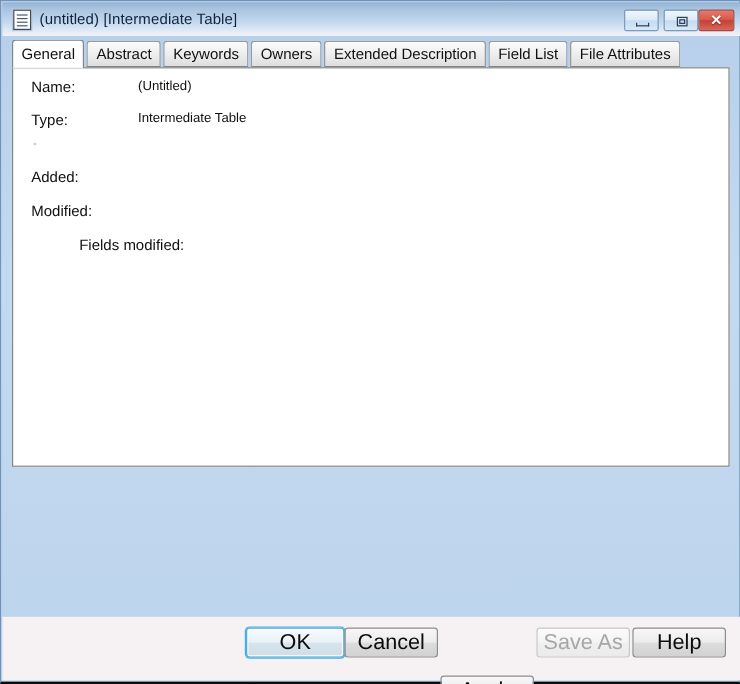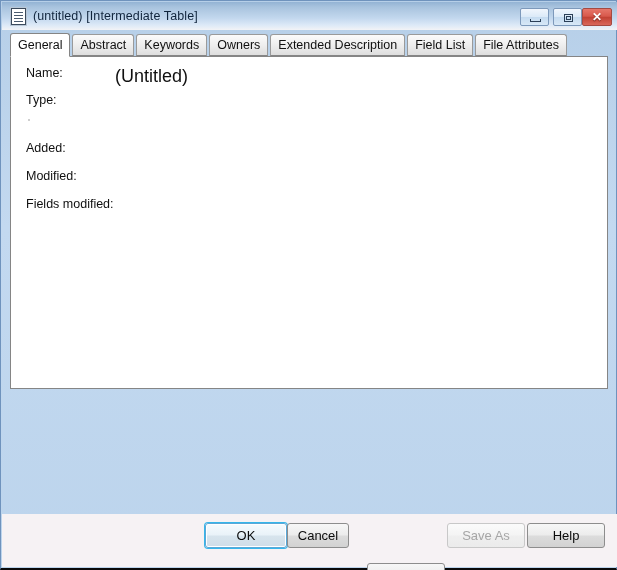--- a/index.html
+++ b/index.html
@@ -176,29 +176,29 @@
   .flabel {
     position: absolute;
     left: 15px;
     font-size: 12.5px;
     color: #101010;
     white-space: nowrap;
   }
   .fvalue {
     position: absolute;
     left: 104px;
-    font-size: 18px;
+    font-size: 11px;
     color: #101010;
     white-space: nowrap;
   }
   .r-name     { top: 9px; }
   .r-type     { top: 36px; }
   .r-added    { top: 84px; }
   .r-modified { top: 112px; text-align: right; }
-  .r-fields   { top: 140px; }
+  .r-fields   { top: 140px; margin-left: 40px; }
 
   .speck {
     position: absolute;
     left: 17px;
     top: 62px;
     width: 2px;
     height: 2px;
     background: #cfcfcf;
   }
 
@@ -209,38 +209,38 @@
     width: 615px;
     height: 53px;
     background: #f6f2f4;
   }
   .btn {
     position: absolute;
     top: 9px;
     width: 79px;
     height: 25px;
     box-sizing: border-box;
-    font-size: 13px;
+    font-size: 18px;
     color: #0b0b0b;
     font-family: "Liberation Sans", sans-serif;
     text-align: center;
     line-height: 23px;
     background: linear-gradient(to bottom, #f7f7f7 0%, #ececec 48%, #dcdcdc 52%, #d2d2d2 100%);
     border: 1px solid #8d8d8d;
     border-radius: 3px;
     cursor: default;
   }
   .btn-ok {
     left: 203px;
     width: 82px;
     border: 1px solid #5aa8d8;
     box-shadow: 0 0 0 1px #36b6ea, inset 0 0 0 1px #ffffff;
     background: linear-gradient(to bottom, #f6fbfe 0%, #e9f2f8 48%, #d7e4ed 52%, #cfdde8 100%);
   }
-  .btn-cancel { left: 285px; width: 62px; }
+  .btn-cancel { left: 285px; width: 78px; }
   .btn-apply  { left: 365px; width: 78px; margin-top: 40px; }
   .btn-saveas {
     left: 445px;
     width: 78px;
     color: #a6a6a6;
     border: 1px solid #c8c8c8;
     background: linear-gradient(to bottom, #fbfbfb 0%, #f4f4f4 48%, #efefef 52%, #ebebeb 100%);
   }
   .btn-help   { left: 525px; width: 78px; }
 </style>
@@ -272,20 +272,21 @@
   <div class="tabstrip">
     <div class="tab active">General</div><div class="tab">Abstract</div><div class="tab">Keywords</div><div class="tab">Owners</div><div class="tab">Extended Description</div><div class="tab">Field List</div><div class="tab">File Attributes</div>
   </div>
 
   <div class="panel">
 
     <div class="flabel r-name">Name:</div>
     <div class="fvalue r-name">(Untitled)</div>
 
     <div class="flabel r-type">Type:</div>
+    <div class="fvalue r-type">Intermediate Table</div>
 
     <div class="speck"></div>
 
     <div class="flabel r-added">Added:</div>
     <div class="fvalue r-added"></div>
 
     <div class="flabel r-modified">Modified:</div>
     <div class="fvalue r-modified"></div>
 
     <div class="flabel r-fields">Fields modified:</div>

